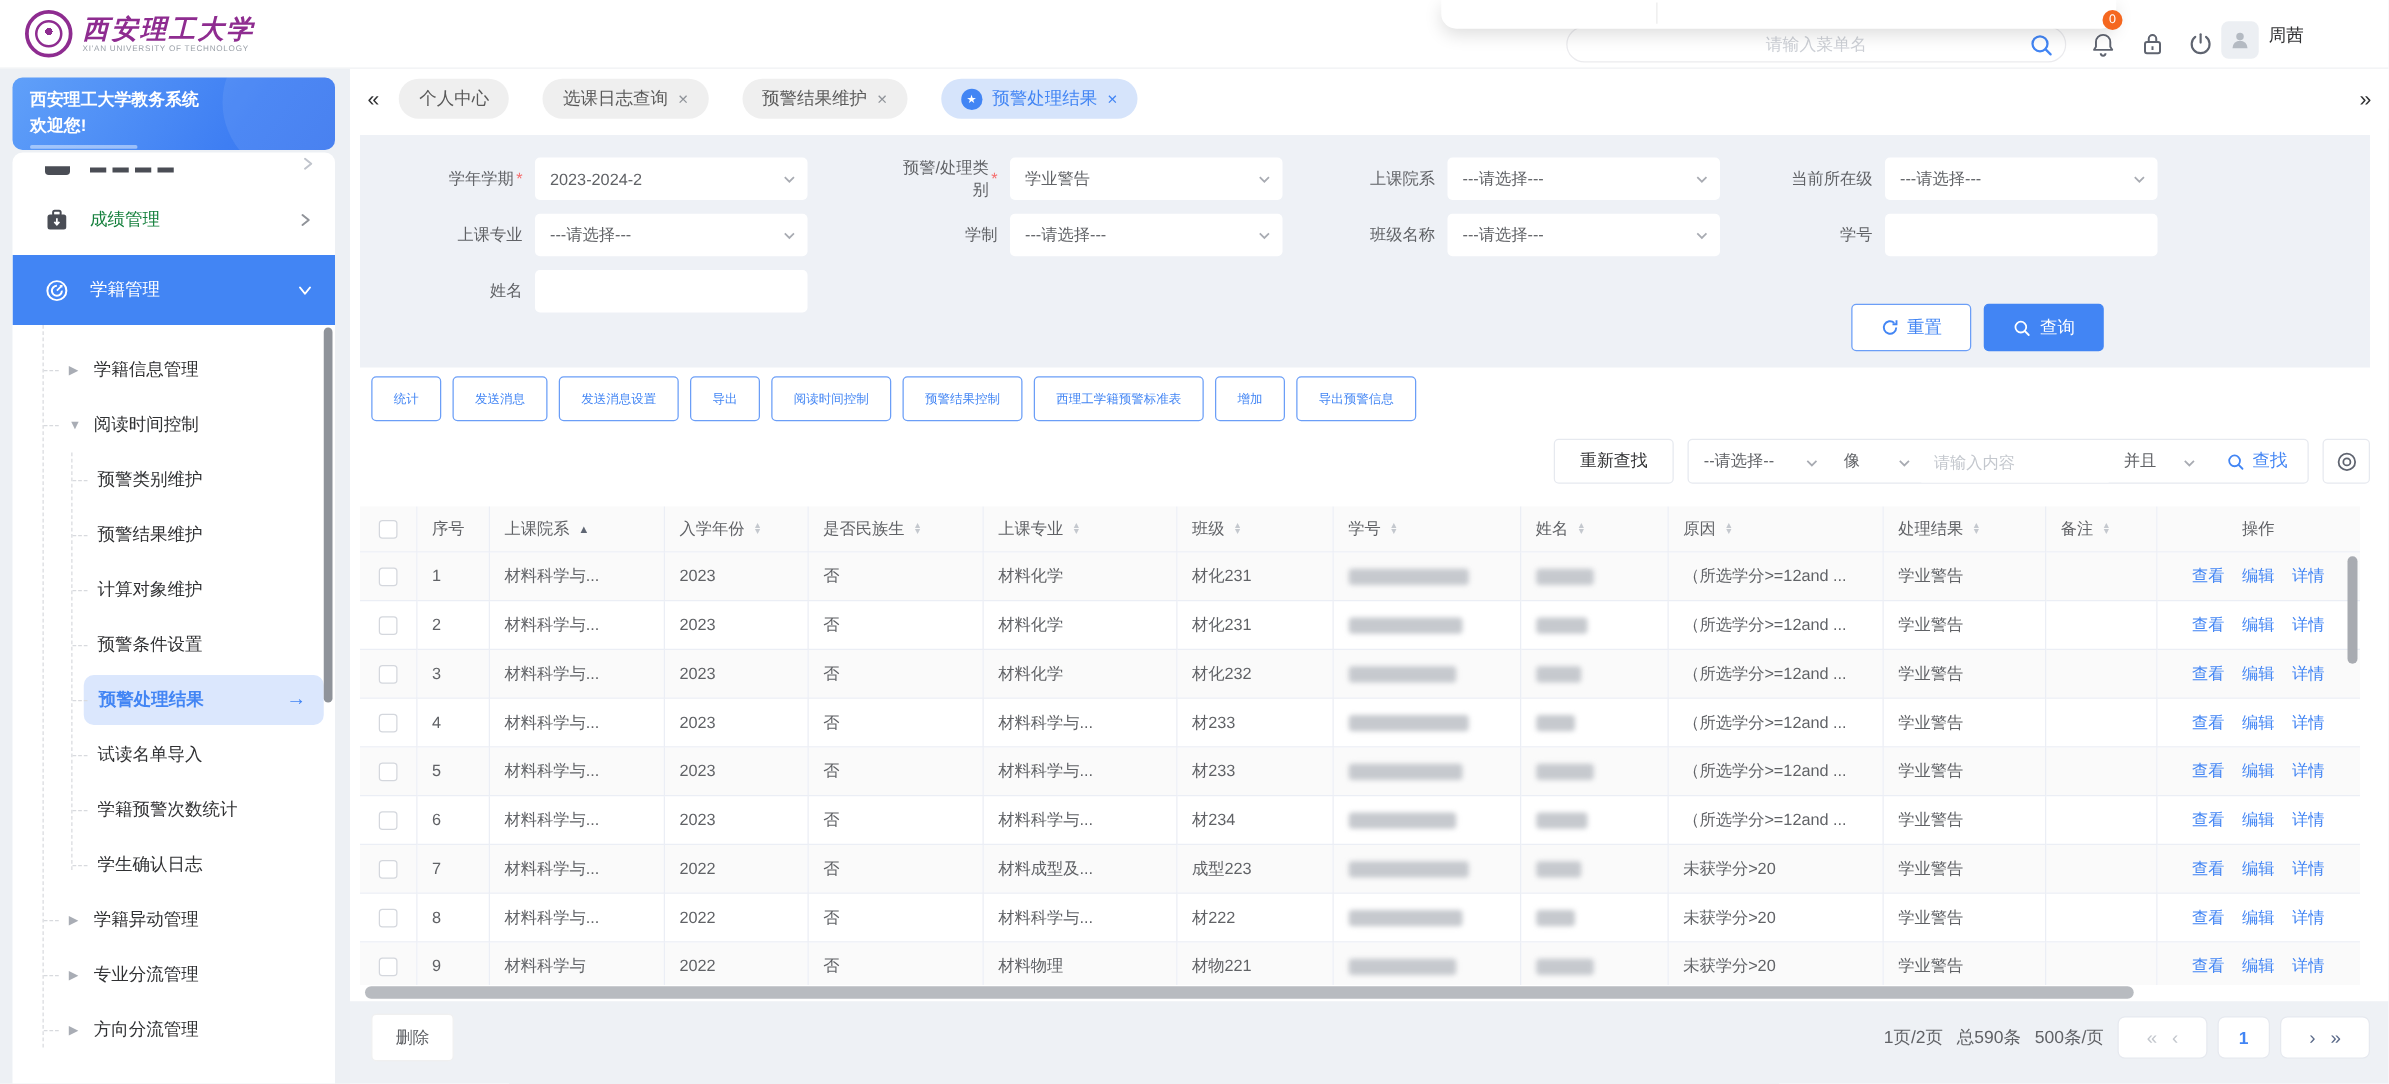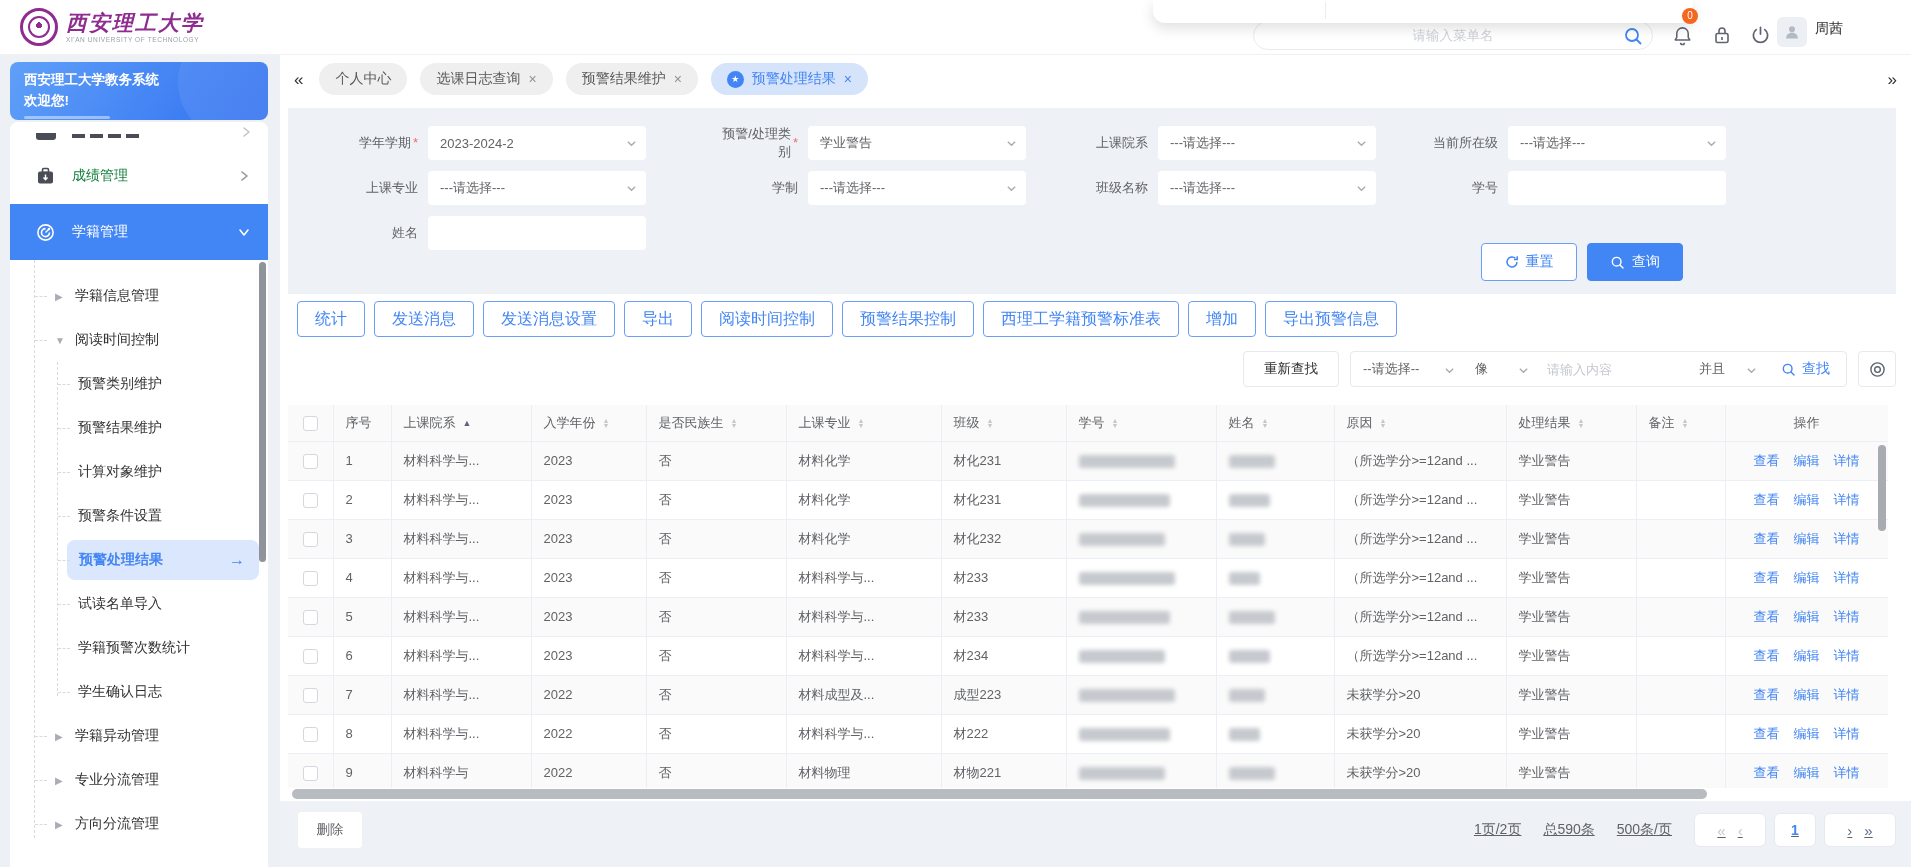--- a/index.html
+++ b/index.html
@@ -57,40 +57,40 @@
   .tree-item.active { padding-left:0; }
   .tree-item.active .pill { margin-left:57px; width:192px; height:40px; background:#dbe7fd; border-radius:8px; display:flex; align-items:center; padding:0 14px 0 12px; color:#4285f4; font-weight:bold; }
   .tree-item.active .pill .arr { margin-left:auto; font-size:16px; }
   .side-thumb { position:absolute; right:2px; top:140px; width:7px; height:300px; border-radius:4px; background:#8f939a; }
 
   
   .main { position:absolute; left:280px; top:55px; right:0; bottom:0; background:#fff; }
   .tabbar { position:absolute; left:0; top:0; right:0; height:48px; background:#fff; display:flex; align-items:center; padding:0 14px; }
   .tab-nav { font-size:17px; color:#303133; cursor:pointer; line-height:1; }
   .tab-nav.right { position:absolute; right:14px; }
-  .tabs { display:flex; gap:13px; margin-left:16px; }
+  .tabs { display:flex; gap:27px; margin-left:16px; }
   .tab { height:32px; border-radius:16px; background:#efefef; display:flex; align-items:center; gap:8px; padding:0 16px; font-size:14px; color:#595959; cursor:pointer; white-space:nowrap; }
   .tab .tab-close { color:#8f9399; font-size:14px; cursor:pointer; }
   .tab.active { background:#d6e4fb; color:#4285f4; }
   .tab.active .tab-close { color:#4285f4; }
   .tab-star { width:17px; height:17px; border-radius:50%; background:#4285f4; color:#fff; font-size:9px; display:flex; align-items:center; justify-content:center; }
 
   .filter { position:absolute; left:8px; top:53px; width:1608px; height:186px; background:#eef1f6; }
   .f-label { position:absolute; width:88px; font-size:13px; color:#606266; text-align:right; line-height:1.35; display:flex; align-items:center; justify-content:flex-end; height:34px; }
   .f-label .req { color:#f56c6c; margin-left:2px; }
   .f-ctrl { position:absolute; width:218px; height:34px; background:#fff; border-radius:4px; font-size:13px; color:#606266; display:flex; align-items:center; padding:0 26px 0 12px; cursor:pointer; }
   .f-ctrl .car { position:absolute; right:9px; top:11px; color:#a8abb2; }
   .f-ctrl.input { cursor:text; }
   .f-btns { position:absolute; right:213px; top:135px; display:flex; gap:10px; }
   .btn { height:38px; border-radius:4px; font-size:14px; display:flex; align-items:center; justify-content:center; gap:7px; cursor:pointer; }
   .btn.ghost { width:96px; background:#fff; border:1px solid #6b9ef7; color:#4285f4; }
   .btn.primary { width:96px; background:#4285f4; border:1px solid #4285f4; color:#fff; }
 
   .actions { position:absolute; left:17px; top:246px; display:flex; gap:9px; }
-  .a-btn { height:36px; padding:0 17px; background:#fff; border:1px solid #6b9ef7; border-radius:4px; color:#4285f4; font-size:16px; display:flex; align-items:center; cursor:pointer; white-space:nowrap; }
+  .a-btn { height:36px; padding:0 17px; background:#fff; border:1px solid #6b9ef7; border-radius:4px; color:#4285f4; font-size:10px; display:flex; align-items:center; cursor:pointer; white-space:nowrap; }
 
   .find-bar { position:absolute; right:15px; top:296px; display:flex; gap:11px; align-items:center;border-radius:17px; }
   .find-btn { height:36px; width:96px; background:#fff; border:1px solid #e6e9ef; border-radius:4px; color:#303133; font-size:13.5px; display:flex; align-items:center; justify-content:center; cursor:pointer; }
   .find-group { height:36px; background:#fff; border:1px solid #e6e9ef; border-radius:4px; display:flex; align-items:stretch; }
   .fg-sel { position:relative; display:flex; align-items:center; padding:0 24px 0 12px; font-size:13px; color:#606266; cursor:pointer; }
   .fg-sel .car { position:absolute; right:8px; top:12px; color:#a8abb2; }
   .fg-input { width:150px; border:0; outline:none; font-size:13px; color:#606266; font-family:inherit; padding:0 10px; }
   .fg-input::placeholder { color:#c4c8ce; }
   .fg-find { display:flex; align-items:center; gap:6px; padding:0 16px; color:#4285f4; font-size:14px; cursor:pointer; }
   .gear-box { width:38px; height:36px; background:#fff; border:1px solid #e6e9ef; border-radius:4px; display:flex; align-items:center; justify-content:center; color:#5f6470; cursor:pointer; }
@@ -109,21 +109,21 @@
   .sort-asc { font-size:9px; color:#5f6673; margin-left:7px; vertical-align:1px; }
   .mask { display:inline-block; height:13px; border-radius:3px; background:#c6c9ce; filter:blur(2px); vertical-align:middle; }
   .op-link { color:#4285f4; cursor:pointer; margin:0 7px; }
   .v-thumb { position:absolute; right:2px; top:40px; width:8px; height:86px; border-radius:4px; background:#a8abb1; }
 
   .hscroll { position:absolute; left:8px; top:733px; width:1608px; height:13px; }
   .hscroll .thumb { position:absolute; left:4px; top:1px; width:88%; height:10px; border-radius:5px; background:#b8bbc0; }
 
   .bottom { position:absolute; left:0; right:0; top:746px; bottom:0; background:#eef1f5; }
   .del-btn { position:absolute; left:17px; top:10px; width:66px; height:38px; background:#fff; border:1px solid #f0f0f0; border-radius:4px; color:#606266; font-size:13.5px; display:flex; align-items:center; justify-content:center; cursor:pointer; }
-  .pager { position:absolute; right:15px; top:12px; display:flex; align-items:center; gap:22px; font-size:14px; color:#606266;text-decoration:underline; }
+  .pager { position:absolute; right:15px; top:12px; display:flex; align-items:center; gap:11px; font-size:14px; color:#606266; }
   .pg-boxes { display:flex; gap:8px; }
   .pg-box { height:34px; background:#fff; border:1px solid #e6e9ef; border-radius:6px; display:flex; align-items:center; justify-content:center; gap:12px; font-size:15px; cursor:pointer; }
   .pg-box.nav { width:72px; }
   .pg-box.num { width:42px; color:#4285f4; font-weight:bold; font-size:14px; }
   .pg-dis { color:#c3c7cd; }
   .pg-en { color:#5c6b8a; }
 </style>
 </head>
 <body>
 

